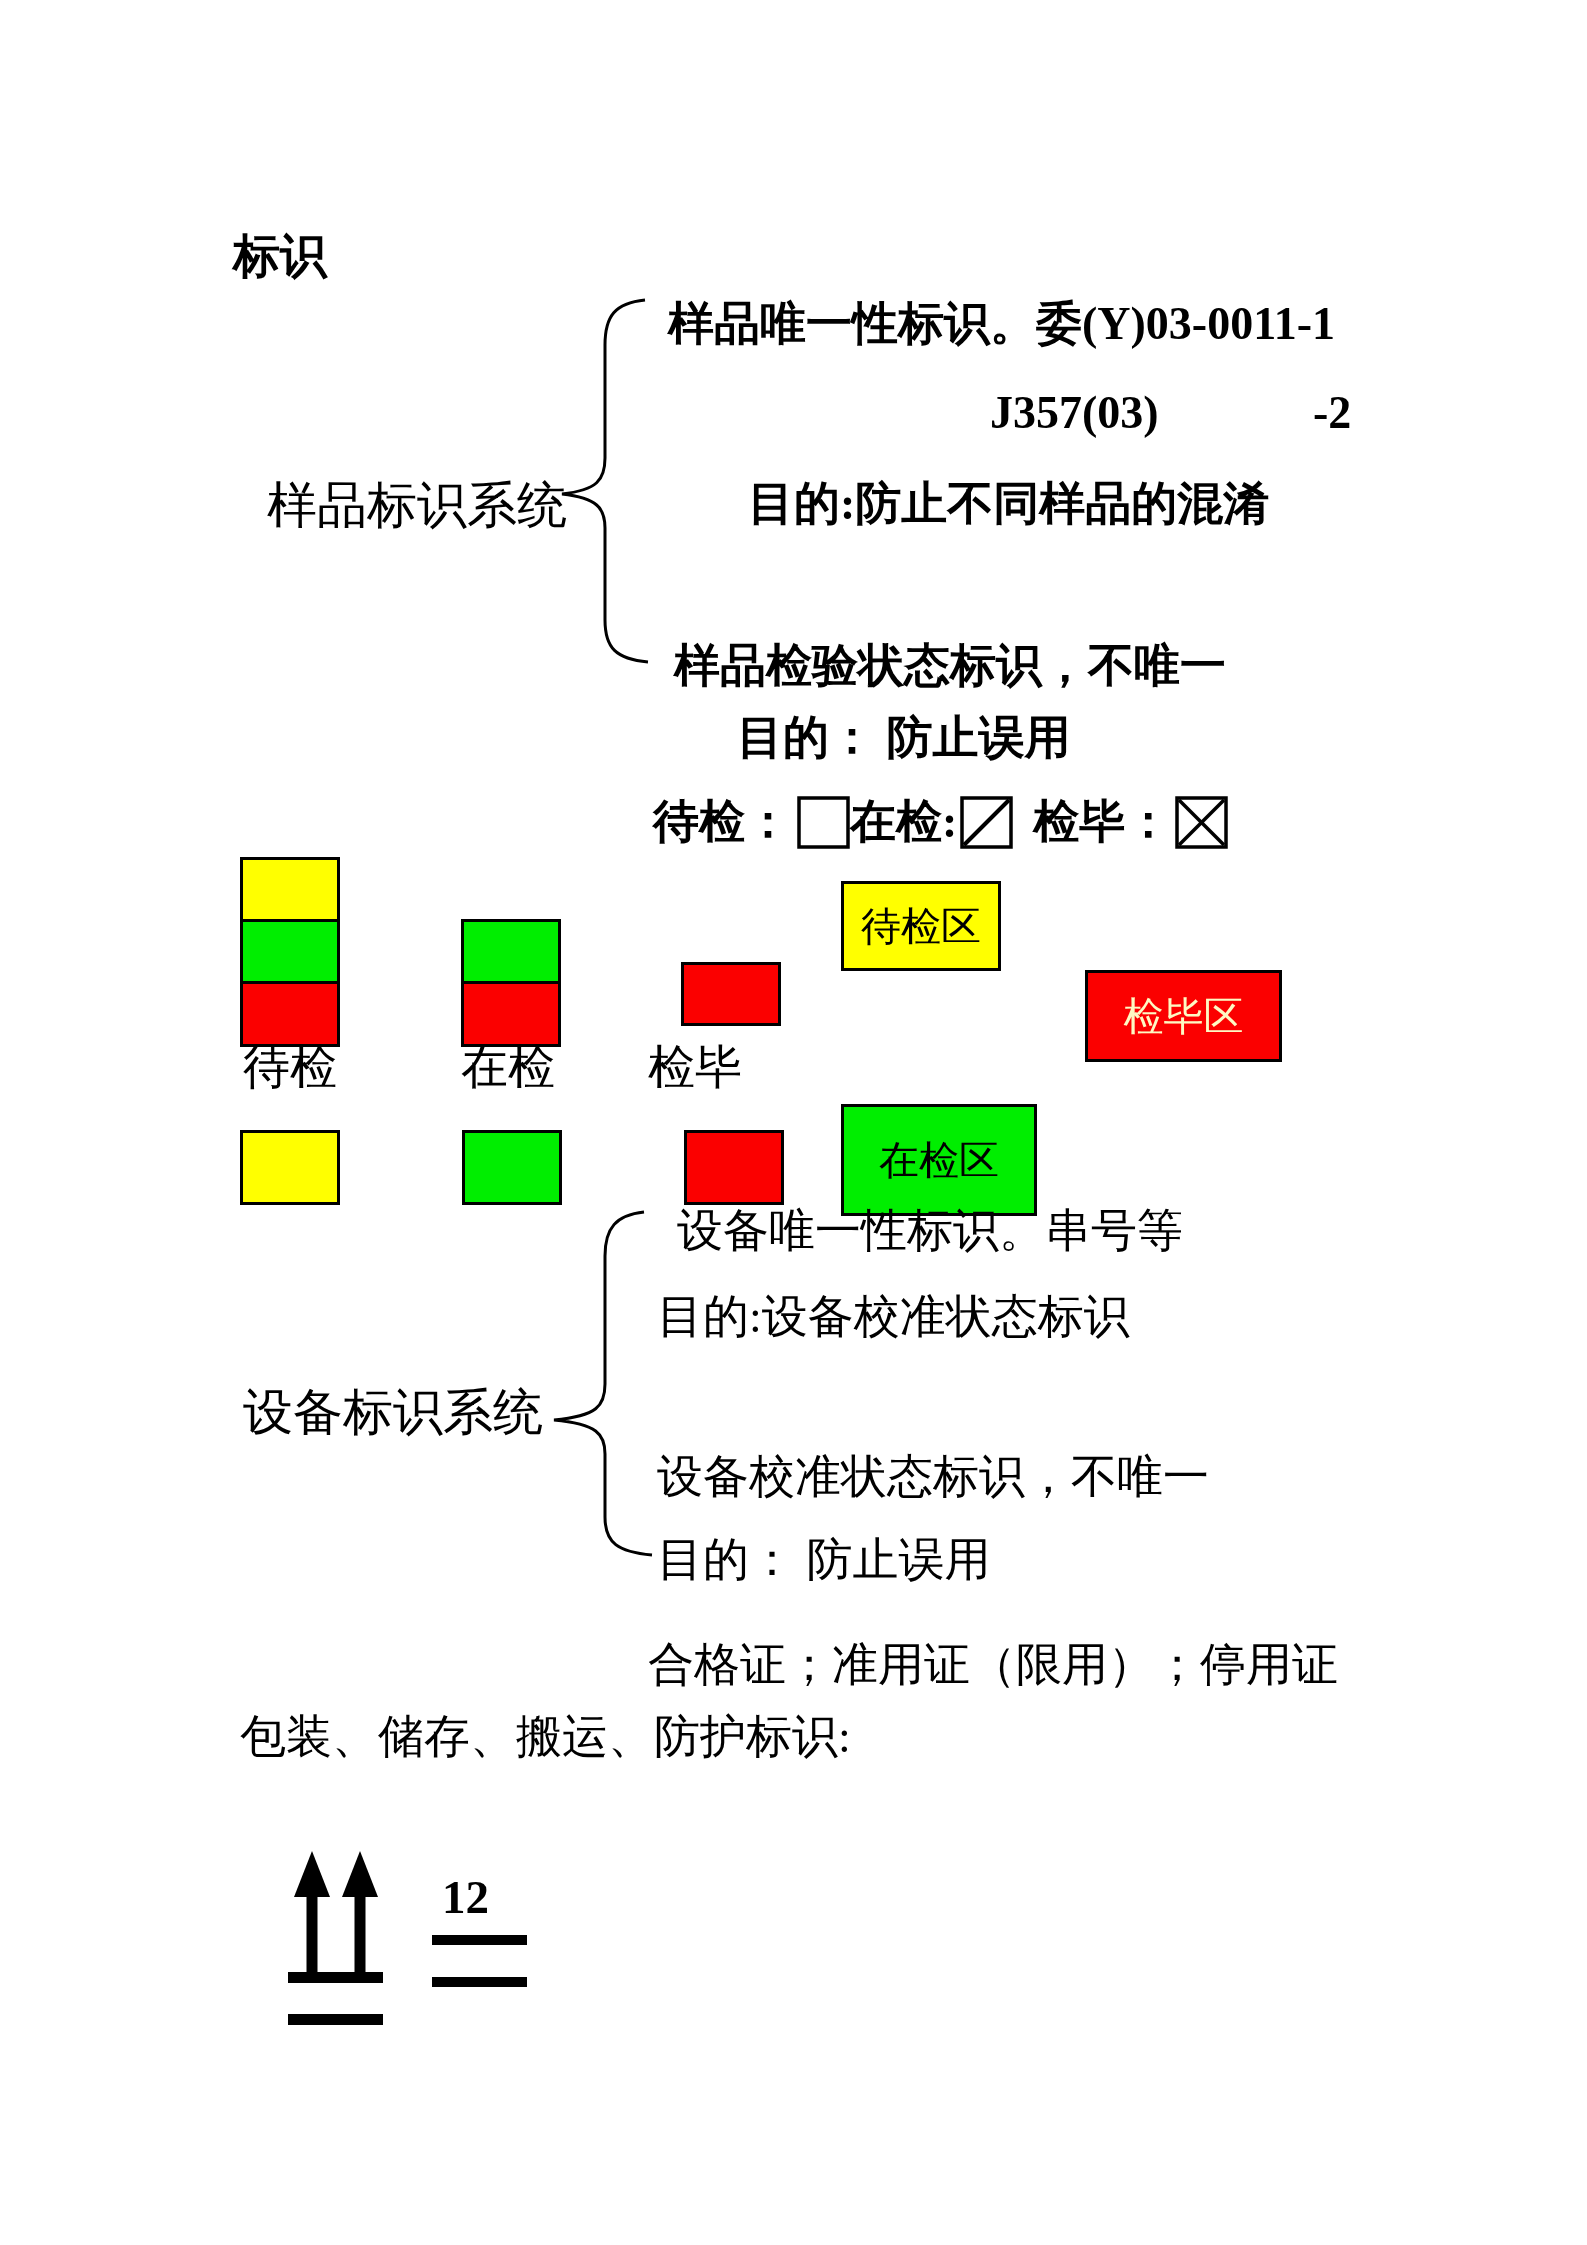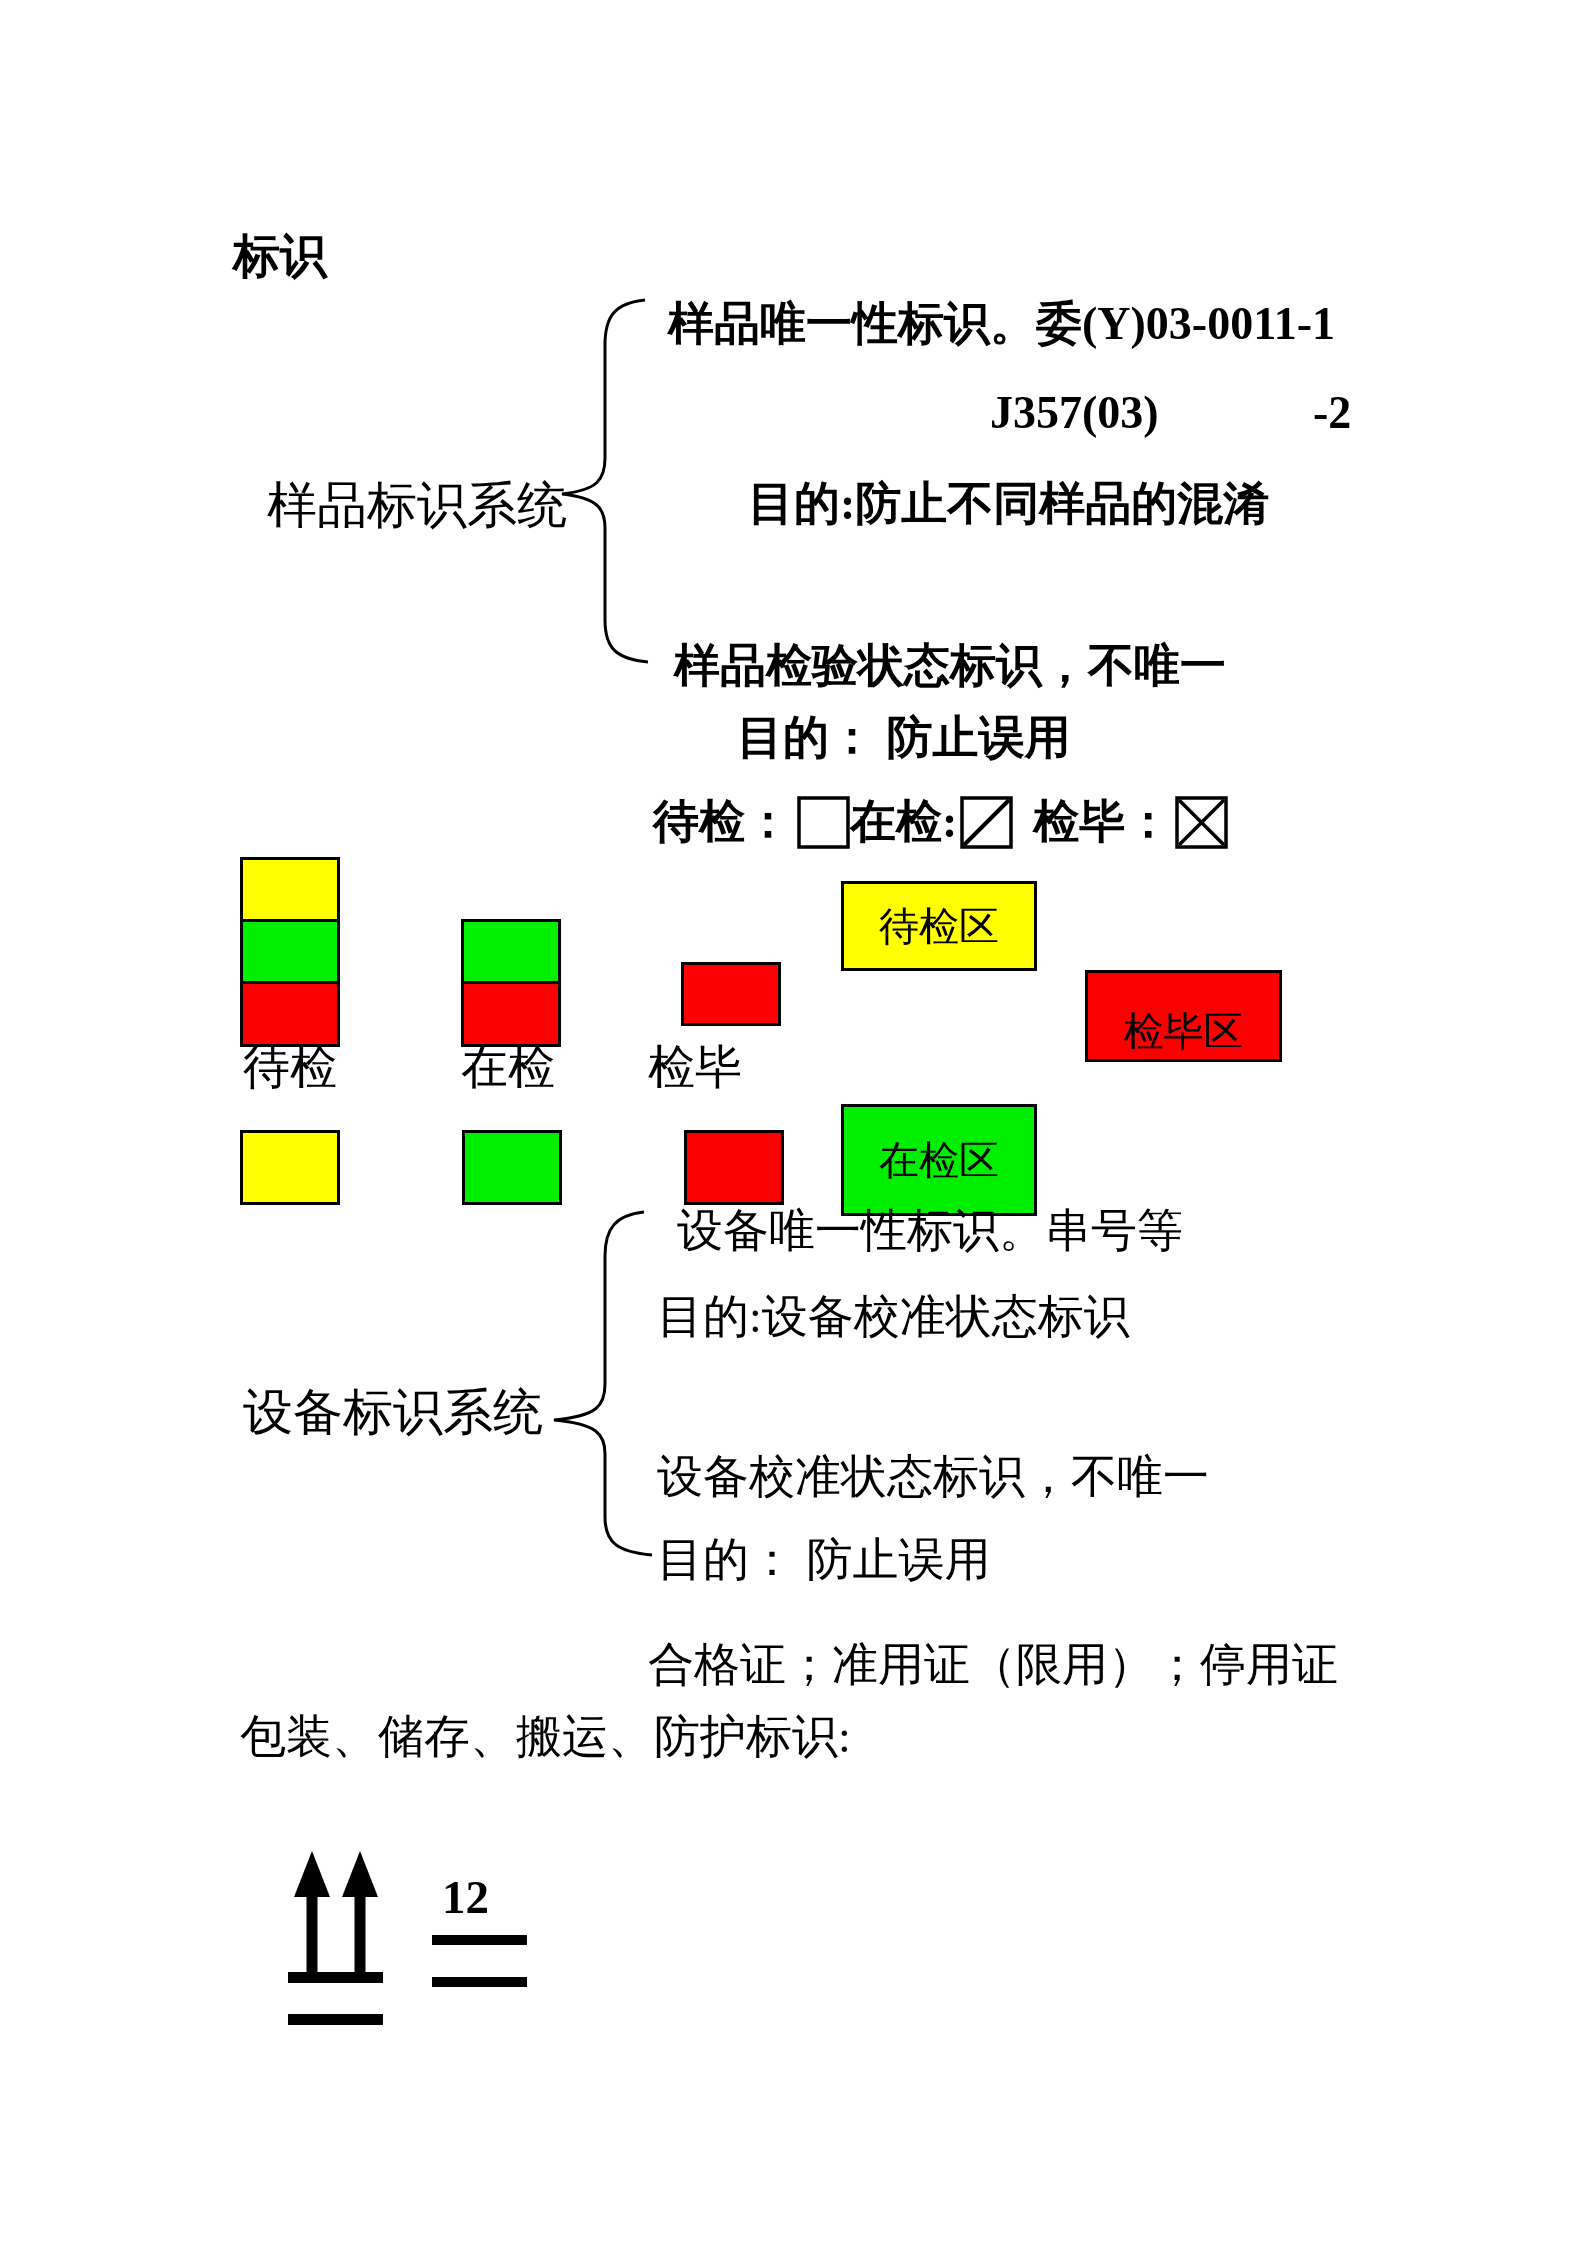--- a/index.html
+++ b/index.html
@@ -4,21 +4,21 @@
 <style>
   html,body{margin:0;padding:0;background:#ffffff;}
   .page{position:relative;width:1587px;height:2245px;background:#ffffff;overflow:hidden;
         font-family:"Liberation Serif","DejaVu Serif",serif;color:#000;}
   .t{position:absolute;white-space:nowrap;line-height:1.1;font-size:46px;color:#000;}
   .bold{font-weight:bold;}
   .sans{font-family:"DejaVu Sans","Liberation Sans",sans-serif;}
   .cbox{position:absolute;border:3px solid #000;box-sizing:border-box;}
   .zone{position:absolute;border:3px solid #000;box-sizing:border-box;
         display:flex;align-items:center;justify-content:center;font-size:40px;}
-  .zone.white-text{color:#000000;align-items:flex-end;}
+  .zone.white-text{color:#fef9c3;}
   .statusline{position:absolute;left:653px;top:791px;display:flex;align-items:center;
               font-size:46px;font-weight:bold;}
   .statusline svg{display:block;}
   .overlay{position:absolute;left:0;top:0;pointer-events:none;}
   .bar{position:absolute;background:#000;}
 </style>
 </head>
 <body>
 
 <div class="page">
@@ -66,21 +66,21 @@
   <div class="cbox" style="left: 681px; top: 962px; width: 100px; height: 64px; background-color: rgb(251, 0, 0);"></div>
 
   <div class="t" style="left:243px;top:1042px;font-size:47px;">待检</div>
   <div class="t" style="left:461px;top:1042px;font-size:47px;">在检</div>
   <div class="t" style="left:648px;top:1042px;font-size:47px;">检毕</div>
 
   <div class="cbox" style="left: 240px; top: 1130px; width: 100px; height: 75px; background-color: rgb(255, 255, 0);"></div>
   <div class="cbox" style="left: 462px; top: 1130px; width: 100px; height: 75px; background-color: rgb(0, 238, 0);"></div>
   <div class="cbox" style="left: 684px; top: 1130px; width: 100px; height: 75px; background-color: rgb(251, 0, 0);"></div>
 
-  <div class="zone" style="left: 841px; top: 881px; width: 196px; height: 90px; background-color: rgb(255, 255, 0);">
+  <div class="zone" style="left: 841px; top: 881px; width: 160px; height: 90px; background-color: rgb(255, 255, 0);">
     <span>待检区</span>
   </div>
   <div class="zone white-text" style="left: 1085px; top: 970px; width: 197px; height: 92px; background-color: rgb(251, 0, 0);">
     <span>检毕区</span>
   </div>
   <div class="zone" style="left: 841px; top: 1104px; width: 196px; height: 112px; background-color: rgb(0, 238, 0);">
     <span>在检区</span>
   </div>
 
   <div class="t" style="left:677px;top:1206px;">设备唯一性标识。串号等</div>

